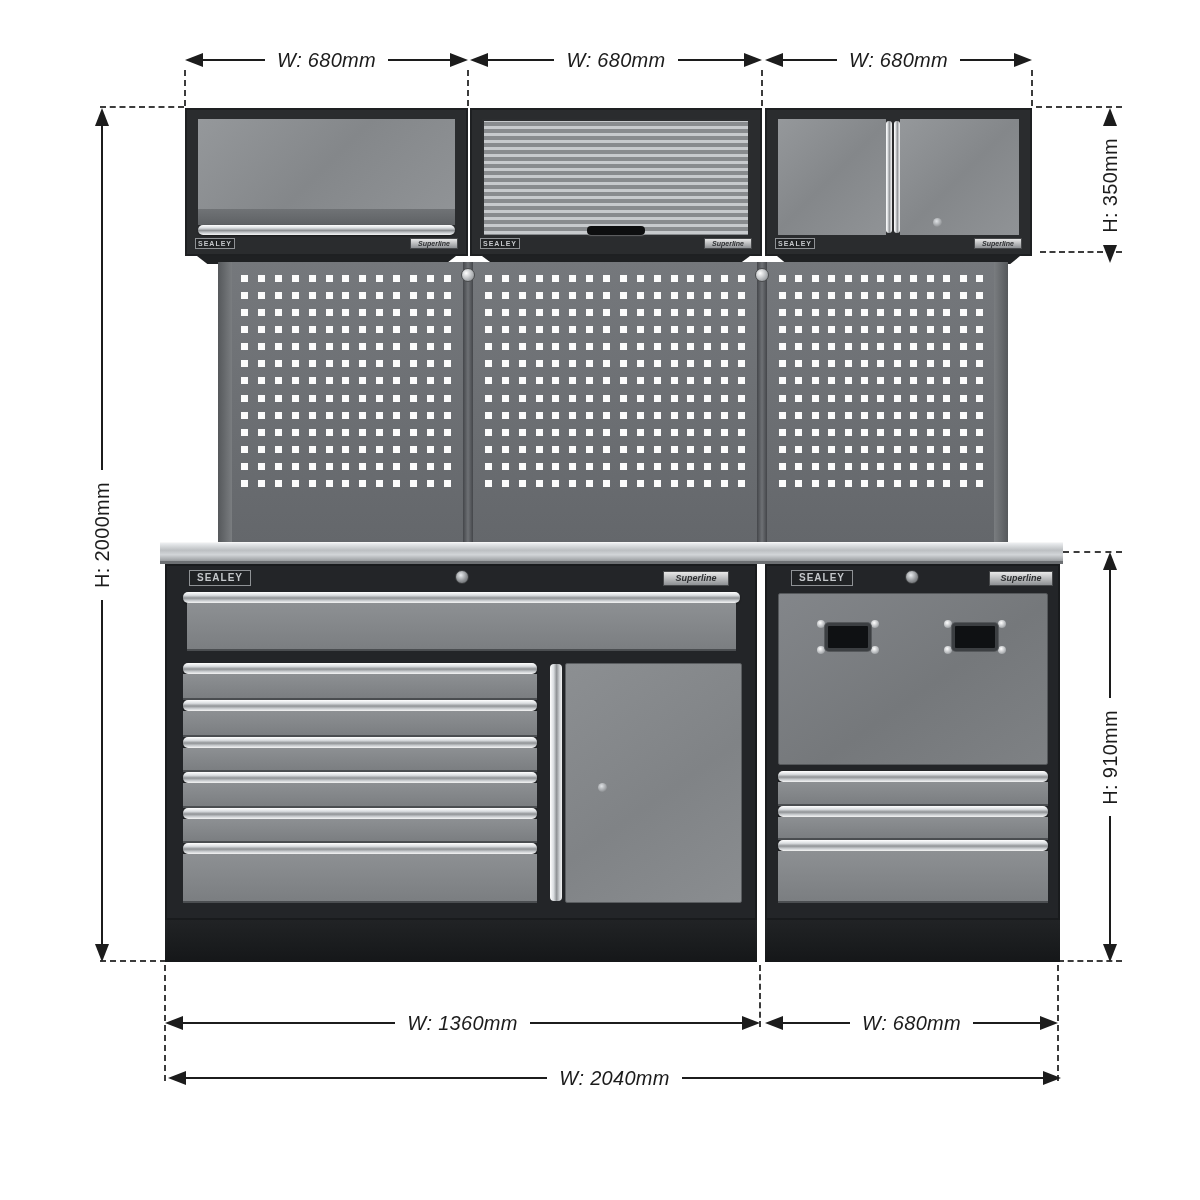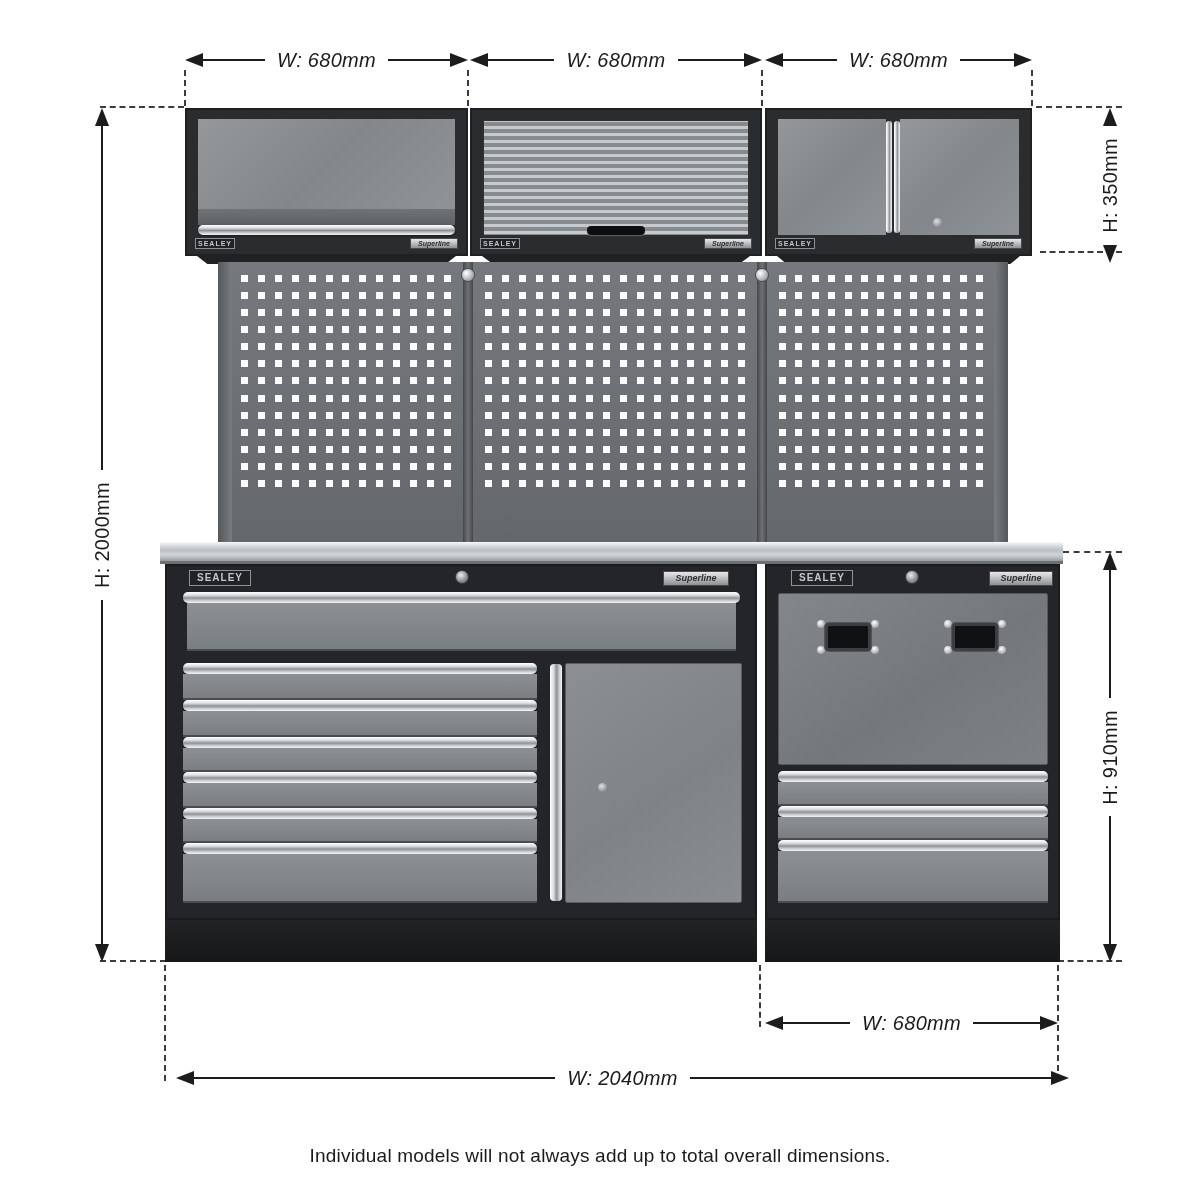--- a/index.html
+++ b/index.html
@@ -757,30 +757,36 @@
     <div class="abs drawer-face" style="left:13px;top:253px;width:270px;height:23px;"></div>
     <div class="abs chrome-h" style="left:13px;top:276px;width:270px;height:11px;"></div>
     <div class="abs drawer-face" style="left:13px;top:287px;width:270px;height:52px;"></div>
   </div>
   <div class="abs plinth" style="left:765px;top:920px;width:295px;height:42px;"></div>
 
   <div class="abs dash-v" style="left:164px;top:965px;height:116px;"></div>
   <div class="abs dash-v" style="left:759px;top:965px;height:62px;"></div>
   <div class="abs dash-v" style="left:1057px;top:965px;height:116px;"></div>
 
+  <div class="abs dim-h" style="left:165px;top:1015px;width:595px;height:16px;">
+    <div class="arr-l"></div>
+      <div class="seg"></div>
+    <div class="lbl">W: 1360mm</div>
+    <div class="seg"></div>
+      <div class="arr-r"></div>
+  </div>
   <div class="abs dim-h" style="left:765px;top:1015px;width:293px;height:16px;">
     <div class="arr-l"></div>
       <div class="seg"></div>
     <div class="lbl">W: 680mm</div>
     <div class="seg"></div>
       <div class="arr-r"></div>
   </div>
-  <div class="abs dim-h" style="left:176px;top:1070px;width:893px;height:16px;">
+  <div class="abs dim-h" style="left:168px;top:1070px;width:893px;height:16px;">
     <div class="arr-l"></div>
       <div class="seg"></div>
     <div class="lbl">W: 2040mm</div>
     <div class="seg"></div>
       <div class="arr-r"></div>
   </div>
 
-  <div class="abs footer-note" style="left:0;top:1145px;width:1200px;">Individual models will not always add up to total overall dimensions.</div>
 
 </div>
 
 </body></html>

